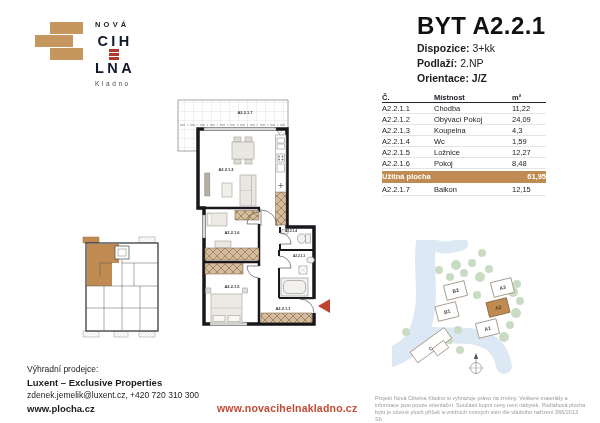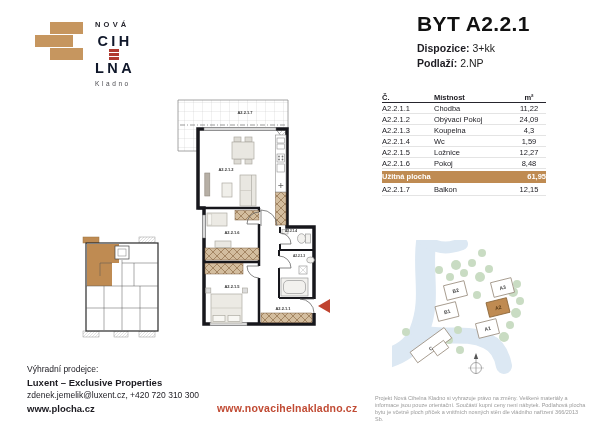--- a/index.html
+++ b/index.html
@@ -17,31 +17,31 @@
   .logo-text { position:absolute; left:60px; top:0; }
   .logo-top { font-size:7.5px; letter-spacing:3.2px; font-weight:bold; color:#26252d; }
   .logo-main { margin-top:4px; font-size:14.5px; font-weight:bold; letter-spacing:3.4px;
     color:#0f172a; display:flex; align-items:center;flex-direction:column; }
   .ebars { display:inline-flex; flex-direction:column; justify-content:center;
     gap:1.6px; width:10px; height:11px; margin:0 3px 0 0; }
   .ebars i { display:block; height:2.4px; background:#B03A30; }
   .logo-sub { margin-top:4px; font-size:6.5px; letter-spacing:2.6px; color:#4a4a4f; }
 
   
-  .unit-title { position:absolute; left:417px; top:12px; font-size:21px;
+  .unit-title { position:absolute; left:417px; top:12px; font-size:24px;
     font-weight:bold; letter-spacing:0.4px; color:#111; }
   .unit-info { position:absolute; left:417px; top:41px; font-size:10.5px; line-height:15px; }
   .unit-info b { font-weight:bold; }
   .unit-info .val { font-weight:normal; color:#222; }
   .unit-info .row3 .val { font-weight:bold; }
 
   .rtable { position:absolute; left:382px; top:92px; width:164px; font-size:7.5px; }
   .trow { display:flex; align-items:center; height:11px; border-bottom:0.5px solid #e4e4e4; }
   .trow.head { font-weight:bold; border-bottom:1px solid #26252d; }
-  .c1 { width:52px; } .c2 { flex:1; } .c3 { width:34px; text-align:center; }
+  .c1 { width:52px; } .c2 { flex:1; } .c3 { width:34px; text-align:left; }
   .sumrow { display:flex; align-items:center; height:11.5px; background:#BF8B52;
     color:#fff; font-weight:bold; padding:0 0; margin:2px 0; border:none; }
   .sumrow .lbl { flex:1; } .sumrow .val { text-align:right; }
 
   
   .floorplan { position:absolute; left:85px; top:84px; }
   .keyplan   { position:absolute; left:82px; top:236px; }
   .siteplan  { position:absolute; left:392px; top:240px; }
 
   
@@ -78,20 +78,21 @@
         <span>LNA</span>
       </div>
       <div class="logo-sub">Kladno</div>
     </div>
   </div>
 
   <div class="unit-title">BYT A2.2.1</div>
   <div class="unit-info">
     <div class="row1"><b>Dispozice:</b> <span class="val">3+kk</span></div>
     <div class="row2"><b>Podlaží:</b> <span class="val">2.NP</span></div>
+    <div class="row3"><b>Orientace:</b> <span class="val">J/Z</span></div>
   </div>
 
   <div class="rtable">
     <div class="trow head">
       <span class="c1">Č.</span>
       <span class="c2">Místnost</span>
       <span class="c3">m²</span>
     </div>
     <div class="trow">
       <span class="c1">A2.2.1.1</span>

